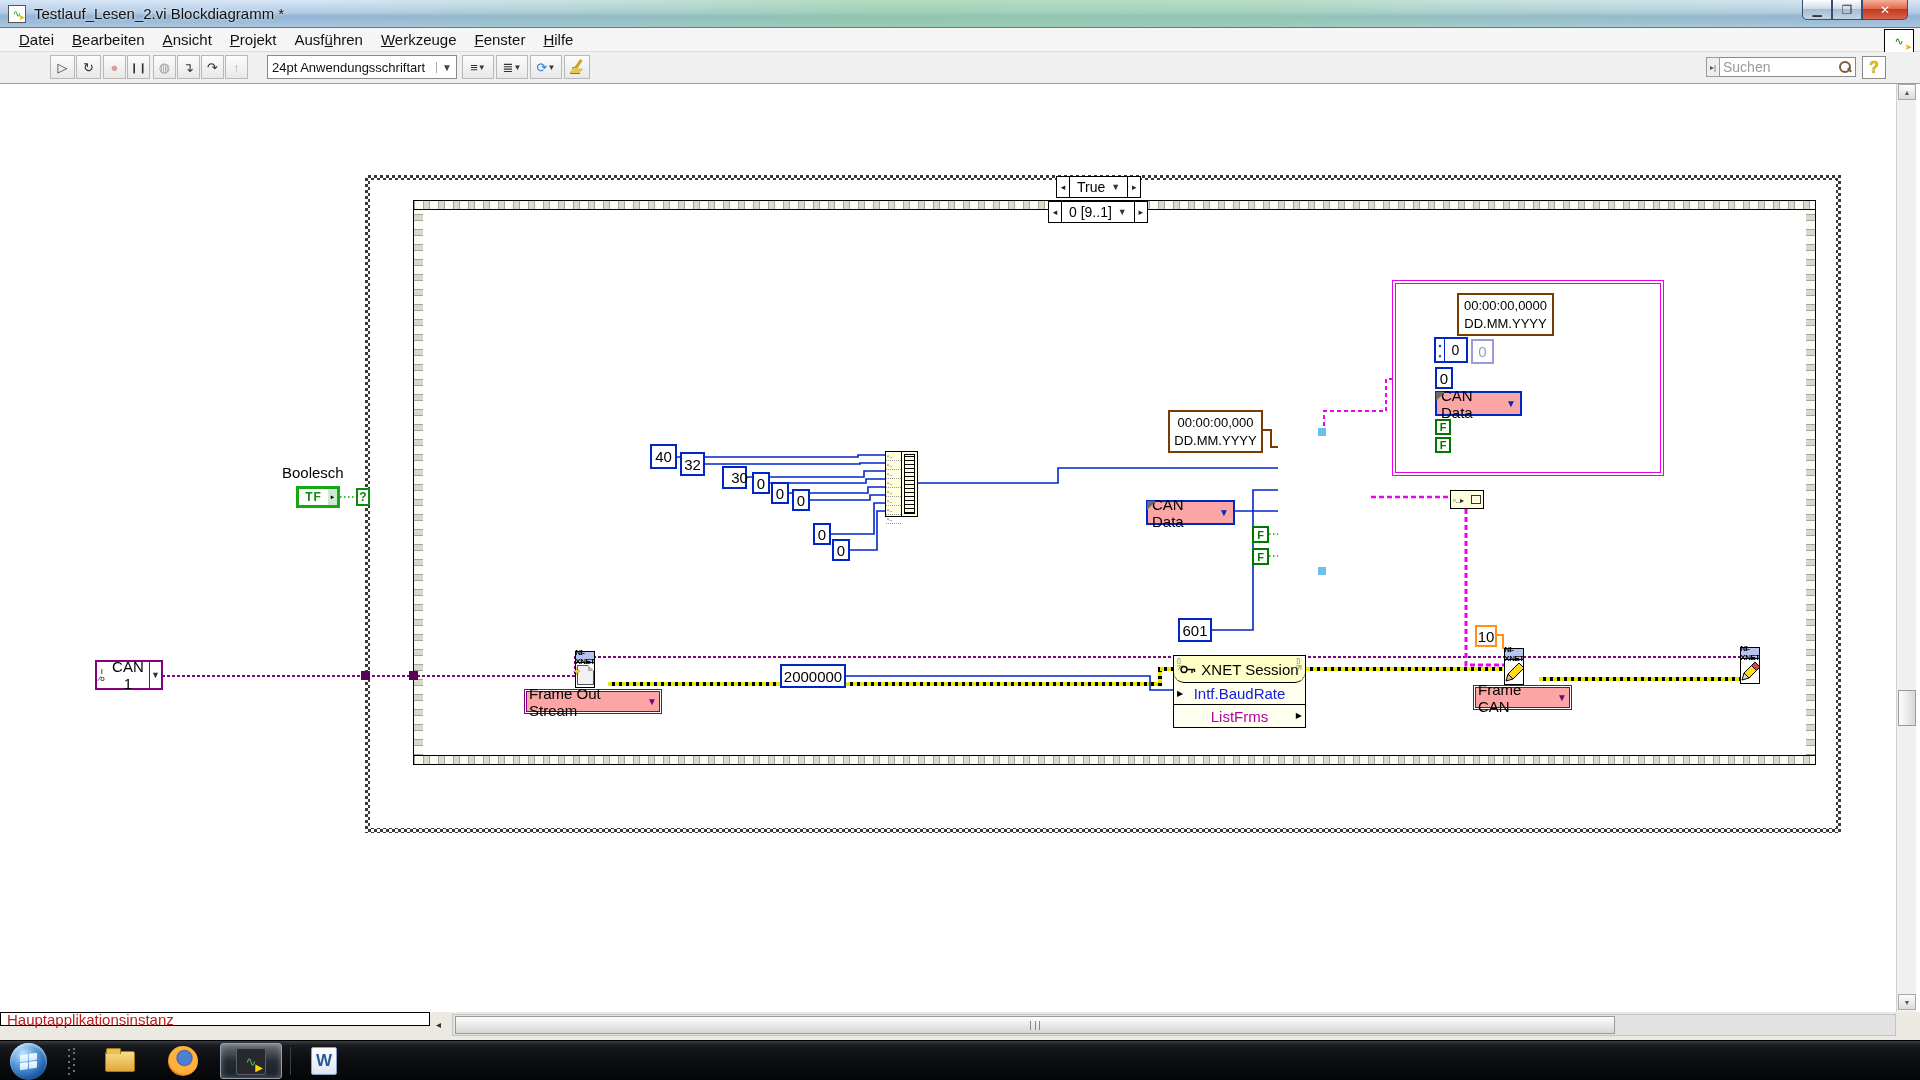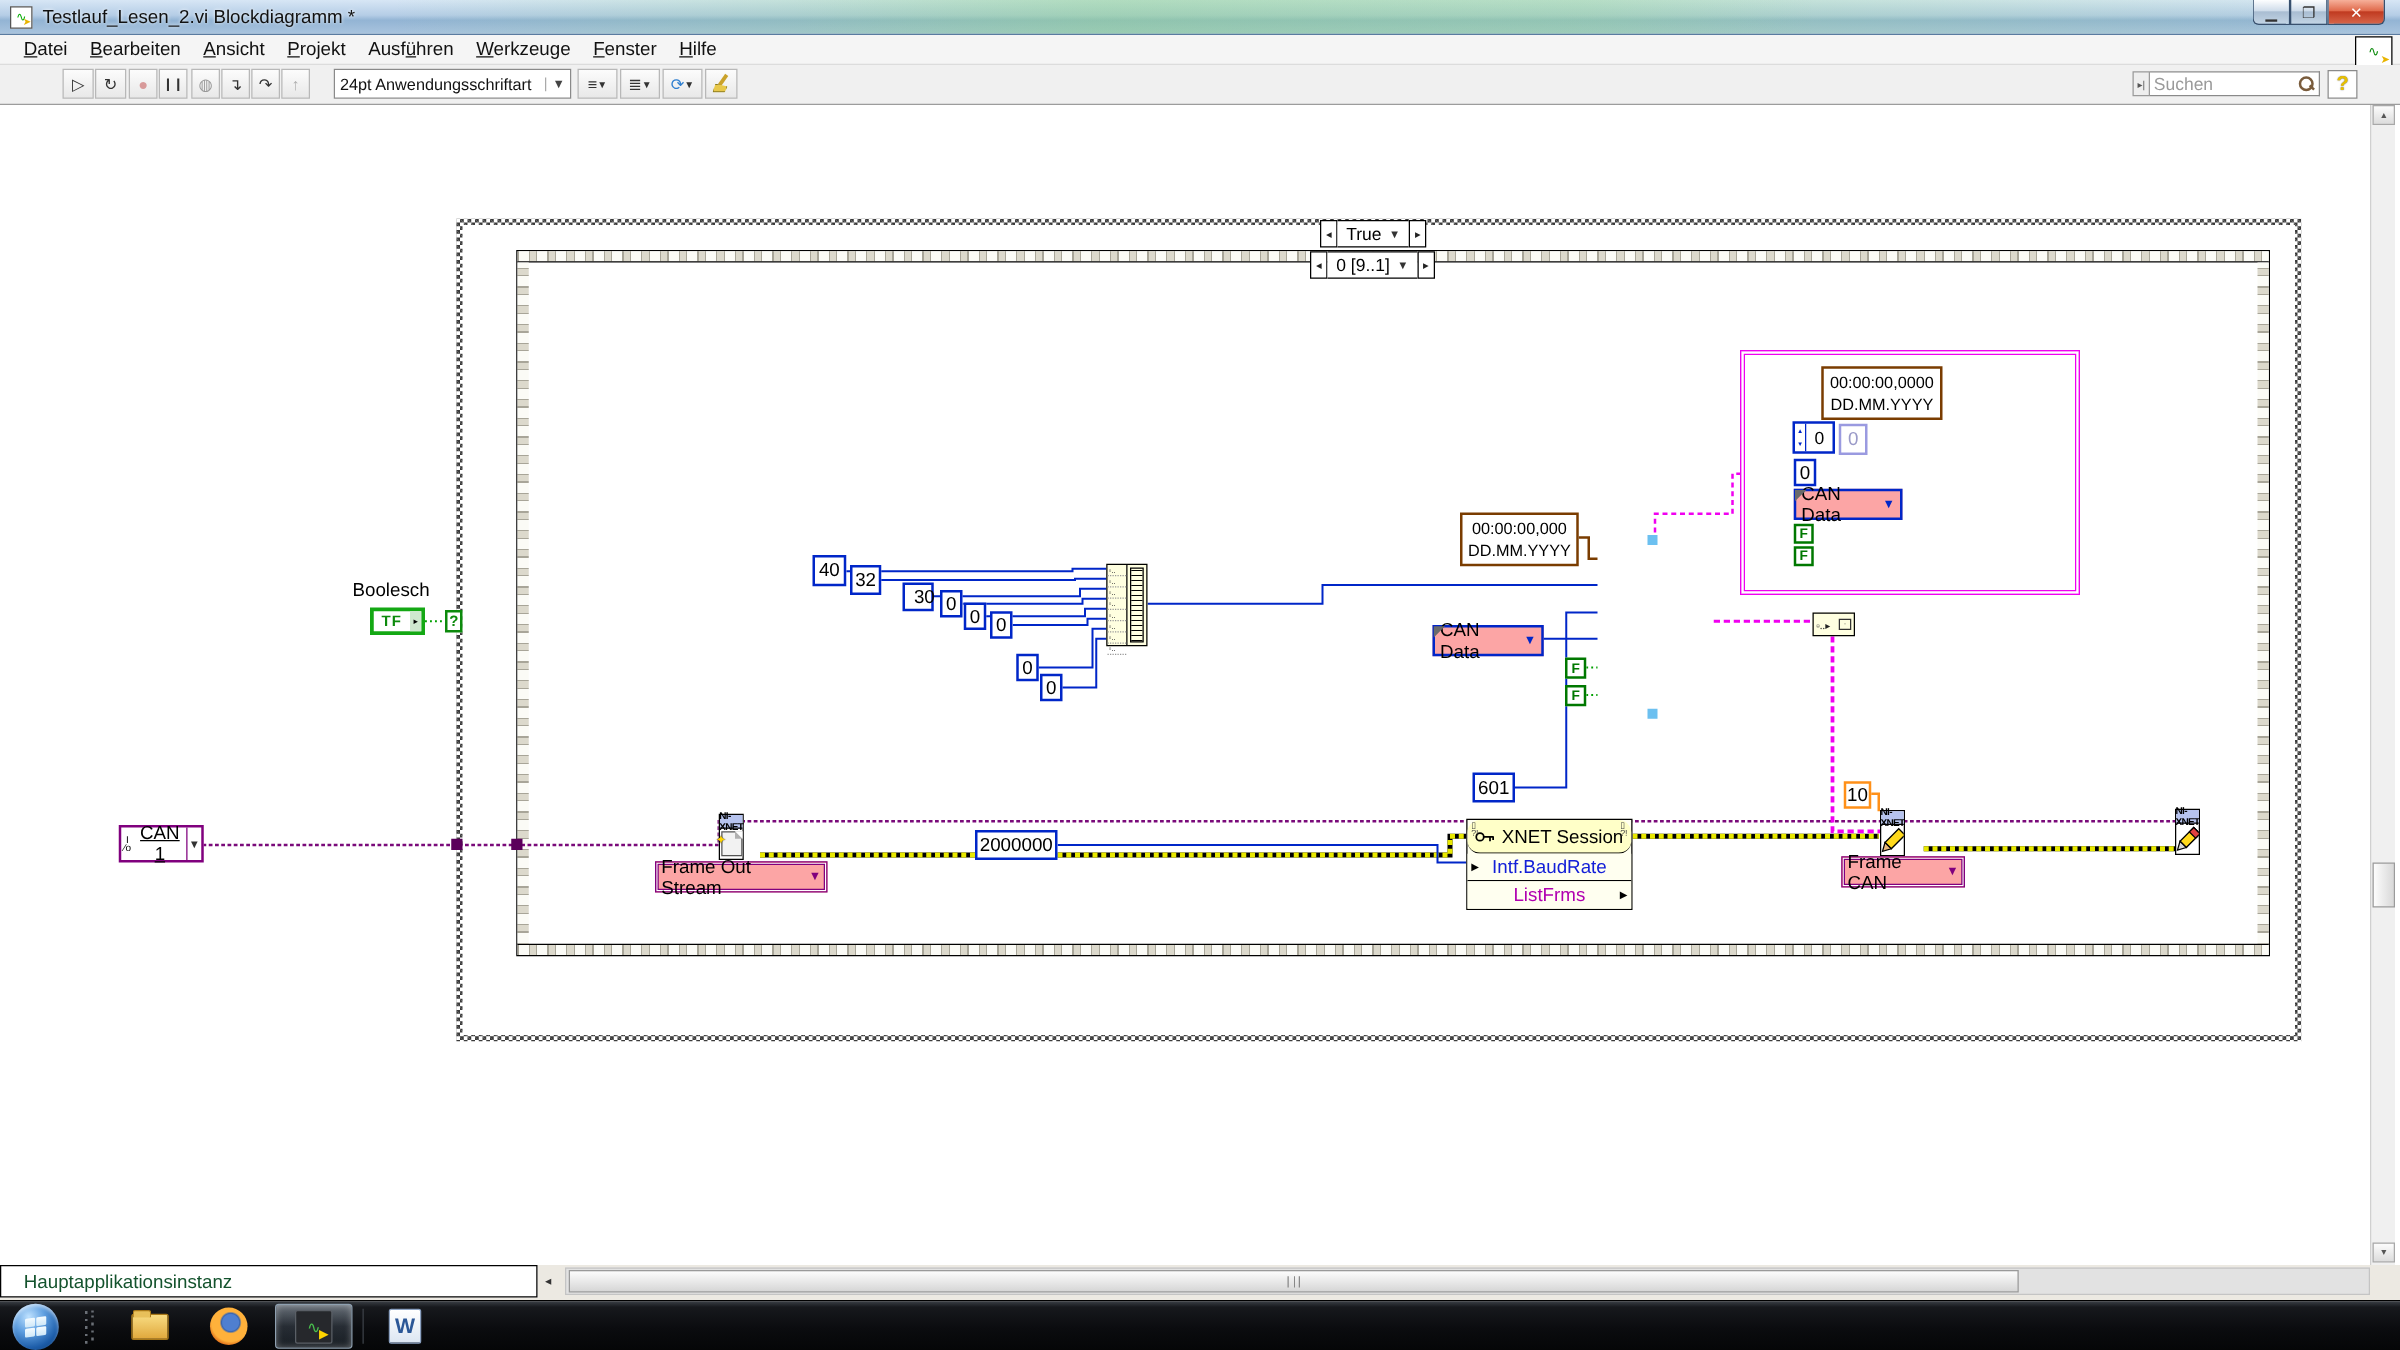--- a/index.html
+++ b/index.html
@@ -129,36 +129,36 @@
   .grey-num{border:2px solid #9a9ae0;color:#9a9ac8;}
   .tf-term{position:absolute;left:296px;top:486px;width:44px;height:22px;border:3px solid #14a814;background:#fff;z-index:4;
     display:flex;align-items:center;}
   .tf-term .tf{color:#0c8a0c;font-weight:bold;font-size:12px;flex:1;text-align:center;letter-spacing:1px;}
   .tf-term .arr{width:9px;height:100%;background:#cfe8cf;color:#000;font-size:7px;display:flex;align-items:center;justify-content:center;}
   .q-term{position:absolute;left:356px;top:488px;width:14px;height:18px;border:2px solid #0c8a0c;background:#fff;color:#0c8a0c;
     font-weight:bold;font-size:12px;display:flex;align-items:center;justify-content:center;z-index:5;}
   .io-ctl{position:absolute;left:95px;top:660px;width:68px;height:30px;border:2px solid #80007e;background:#fff;z-index:4;
     display:flex;align-items:center;}
   .io-glyph{font-size:8px;color:#000;line-height:.9;padding:0 2px;text-align:center;}
-  .io-label{font-size:15px;color:#000;flex:1;text-align:center;text-decoration:underline;}
+  .io-label{font-size:15px;color:#000;flex:1;text-align:center;}
   .io-dd{width:12px;height:100%;border-left:1px solid #80007e;color:#333;font-size:9px;display:flex;align-items:center;justify-content:center;}
   .tunnel{position:absolute;width:9px;height:9px;background:#5a005a;z-index:5;}
   .page-icon{position:relative;width:17px;height:20px;background:#f2f2f2;border:1px solid #555;}
   .page-icon::after{content:"";position:absolute;right:-1px;top:-1px;border-style:solid;border-width:0 6px 6px 0;border-color:transparent #fff #b0b0b0 transparent;}
   .page-star{position:absolute;left:-5px;top:0;color:#ffd400;font-size:10px;text-shadow:0 0 1px #000;}
   .diagram-label{position:absolute;font-size:15px;color:#000;z-index:4;}
 
   
   #vscroll{position:absolute;left:1896px;top:84px;width:20px;height:928px;background:#f0f0f0;border-left:1px solid #d0d0d0;z-index:6;}
   .sb-btn{position:absolute;left:1px;width:18px;height:16px;background:linear-gradient(#fcfcfc,#dcdcdc);border:1px solid #a8a8a8;
     font-size:7px;color:#555;display:flex;align-items:center;justify-content:center;}
   #vthumb{position:absolute;left:1px;top:606px;width:18px;height:36px;background:linear-gradient(90deg,#fdfdfd,#d8d8d8);border:1px solid #9a9a9a;}
   #bottombar{position:absolute;left:0;top:1012px;width:1920px;height:28px;background:#ece9e2;z-index:6;}
-  #ctx-box{position:absolute;left:0;top:0;width:430px;height:26px;background:#fff;border:1px solid #000;
-    font-size:15px;display:flex;align-items:center;padding-left:18px;color:#14532d;}
+  #ctx-box{position:absolute;left:0;top:0;width:430px;height:14px;background:#fff;border:1px solid #000;
+    font-size:15px;display:flex;align-items:center;padding-left:6px;color:#b91c1c;}
   #ctx-arrow{position:absolute;left:436px;top:7px;font-size:10px;color:#333;}
   #hscroll{position:absolute;left:452px;top:2px;width:1444px;height:22px;background:#e2e2e2;border:1px solid #c4c4c4;}
   #hthumb{position:absolute;left:2px;top:1px;width:1160px;height:18px;background:linear-gradient(#fdfdfd,#d6d6d6);border:1px solid #9a9a9a;
     display:flex;align-items:center;justify-content:center;}
   .grip{width:10px;height:9px;border-left:1px solid #888;border-right:1px solid #888;
     background:linear-gradient(90deg,transparent 4px,#888 4px,#888 5px,transparent 5px);}
 
   
   #taskbar{position:absolute;left:0;top:1040px;width:1920px;height:40px;
     background:linear-gradient(180deg,#3a3f45 0%,#17191d 12%,#0b0c0f 55%,#050607 100%);border-top:1px solid #000;z-index:7;}

